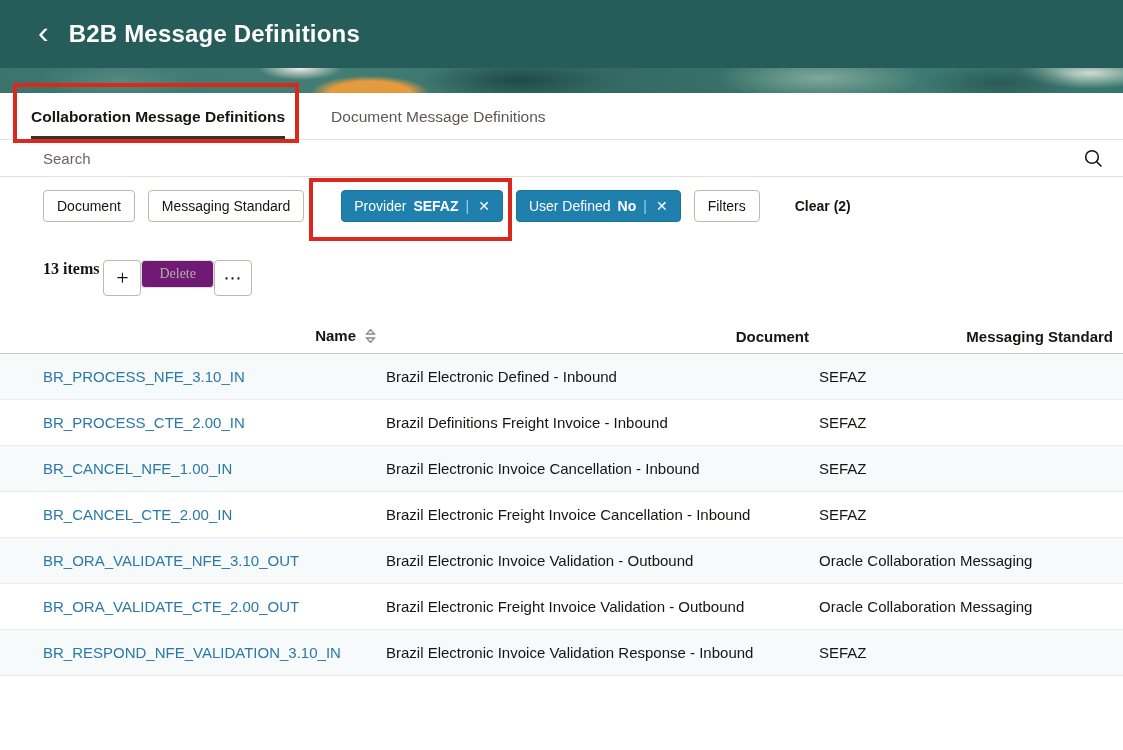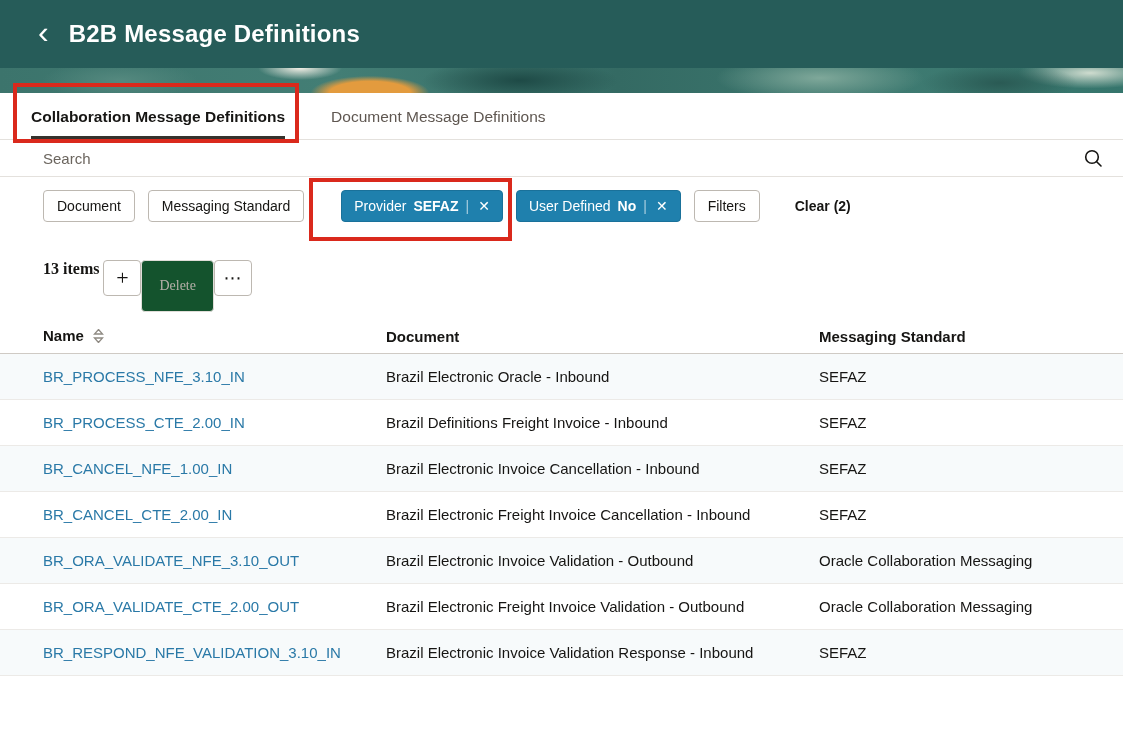--- a/index.html
+++ b/index.html
@@ -51,25 +51,25 @@
   
   .annotation { position:absolute; border:4px solid #da291c; pointer-events:none; z-index:5; }
   .annotation.tab-ann { inset:-10px -14px -4px -18px; }
   .annotation.chip-ann { inset:-12px -9px -19px -8px; }
 
   
   .toolbar { display:flex; align-items:flex-start; margin:38px 0 0 43px; height:36px;font-family:Liberation Serif, serif; }
   .items-count { font-weight:700; font-size:16px; color:#161513; margin-right:4px; }
   .icon-btn { min-width:38px; height:36px; border:1px solid #bdb8b1; border-radius:4px; background:#fff; font-size:22px; font-weight:400; display:inline-flex; align-items:center; justify-content:center; color:#161513; cursor:pointer; font-family:inherit; }
   .icon-btn.more { font-size:18px; letter-spacing:1px; }
-  .delete-btn { height:52px; padding:0 17px; border:1px solid #e0ddd8; border-radius:4px; background:#14532d; color:#b5afa8; font-size:14px; font-family:inherit; cursor:default; }
+  .delete-btn { height:28px; padding:0 17px; border:1px solid #e0ddd8; border-radius:4px; background:#701a75; color:#b5afa8; font-size:14px; font-family:inherit; cursor:default; }
 
   
   table { width:100%; border-collapse:collapse; margin-top:14px; table-layout:fixed; }
-  th { text-align:left; font-size:15px; font-weight:700; color:#161513; padding:17px 10px 7px 0; }
+  th { text-align:right; font-size:15px; font-weight:700; color:#161513; padding:17px 10px 7px 0; }
   th:first-child { padding-left:43px; }
   thead tr { border-bottom:1px solid #cfcac4; }
   td { font-size:15px; color:#161513; padding:14px 10px 14px 0; overflow:hidden; white-space:nowrap; text-overflow:ellipsis; }
   td:first-child { padding-left:43px; }
   tbody tr { border-bottom:1px solid #eceae7; }
   tbody tr:nth-child(odd) { background:#f7fafb; }
   .name-link { color:#2a79a7; text-decoration:none; cursor:pointer; }
   .sort-icon { display:inline-block; vertical-align:-2px; margin-left:9px; cursor:pointer; }
 </style>
 </head>
@@ -148,21 +148,21 @@
                 <path d="M5.5 13.5 L1.5 9 H9.5 Z" fill="none" stroke="#8f8a83" stroke-width="1.3"></path>
               </svg></span>
         </th>
         <th>Document</th>
         <th>Messaging Standard</th>
       </tr>
     </thead>
     <tbody>
     <tr>
       <td><a href="#" class="name-link">BR_PROCESS_NFE_3.10_IN</a></td>
-      <td>Brazil Electronic Oracle - Inbound</td>
+      <td>Brazil Electronic Defined - Inbound</td>
       <td>SEFAZ</td>
     </tr>
 
     <tr>
       <td><a href="#" class="name-link">BR_PROCESS_CTE_2.00_IN</a></td>
       <td>Brazil Definitions Freight Invoice - Inbound</td>
       <td>SEFAZ</td>
     </tr>
 
     <tr>

